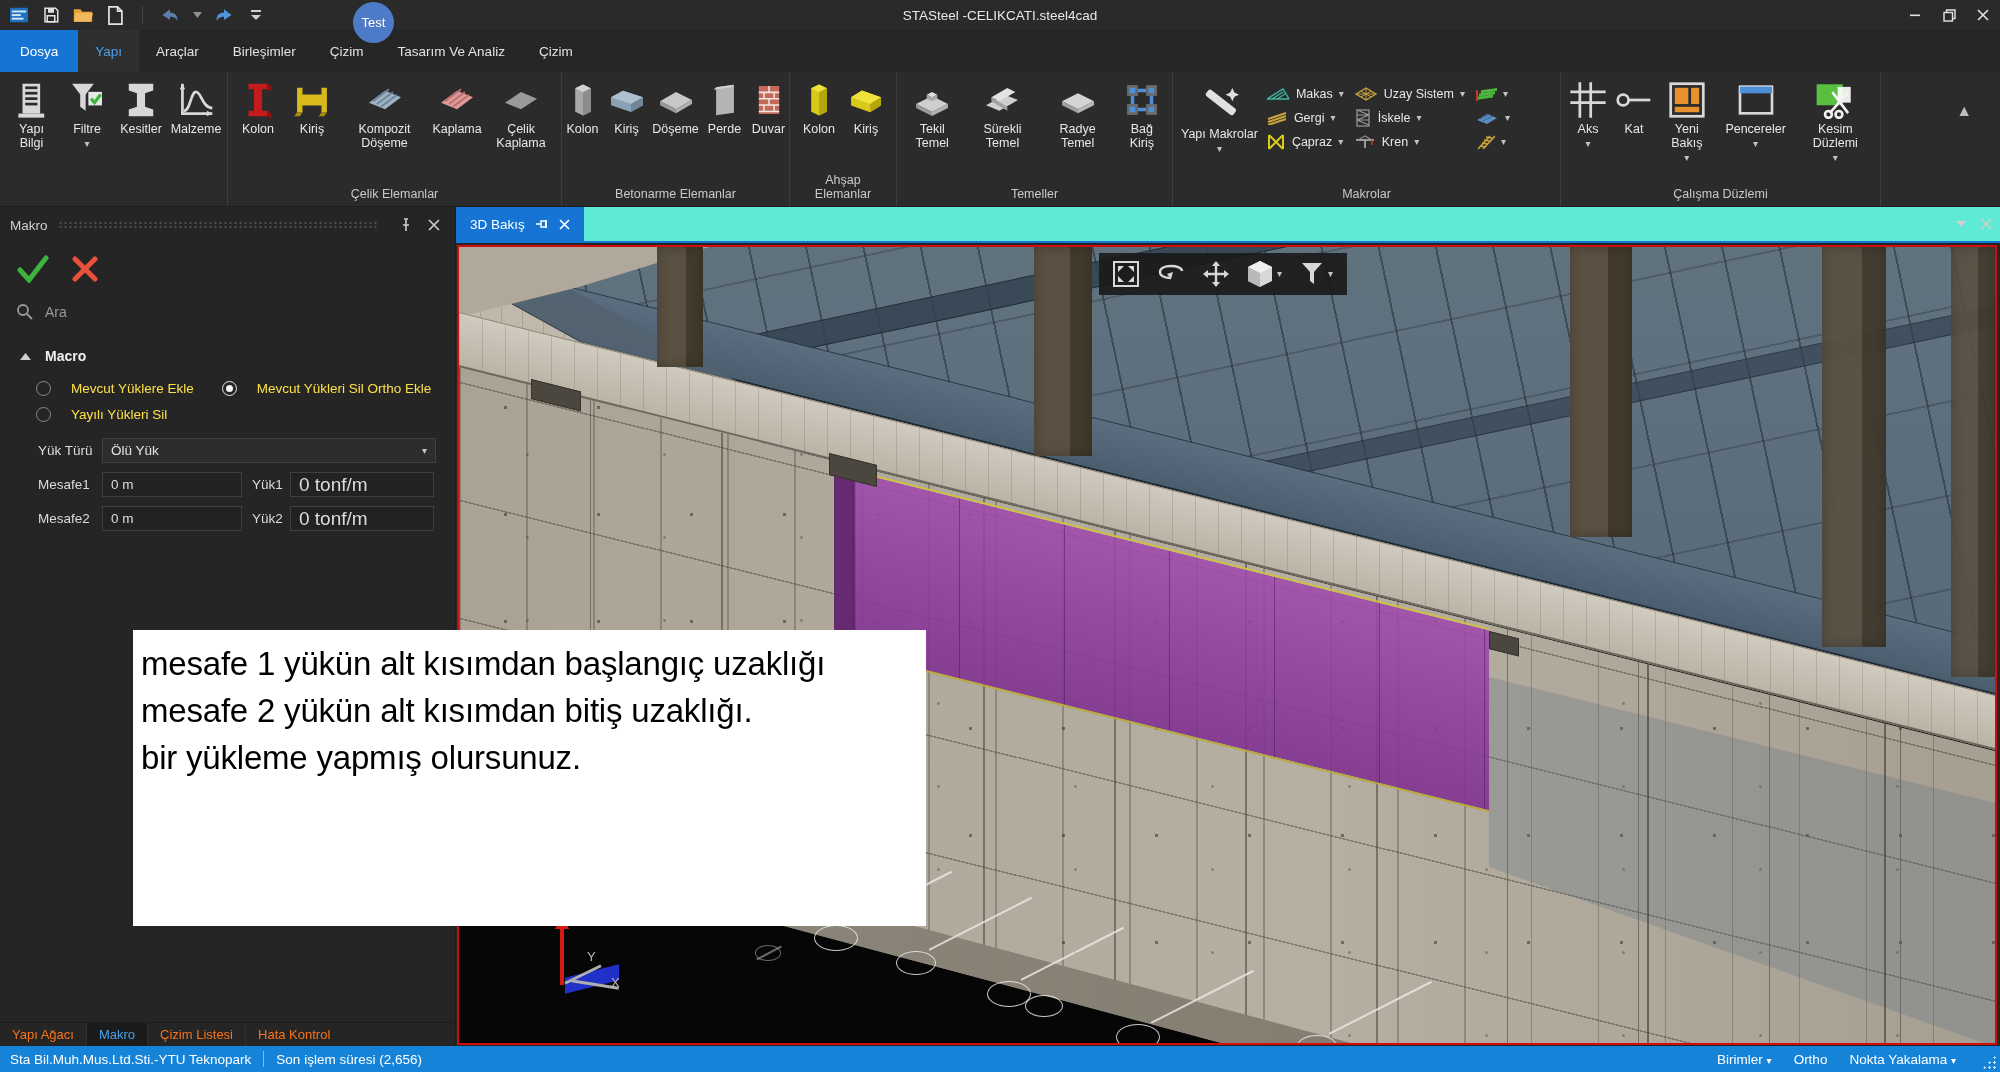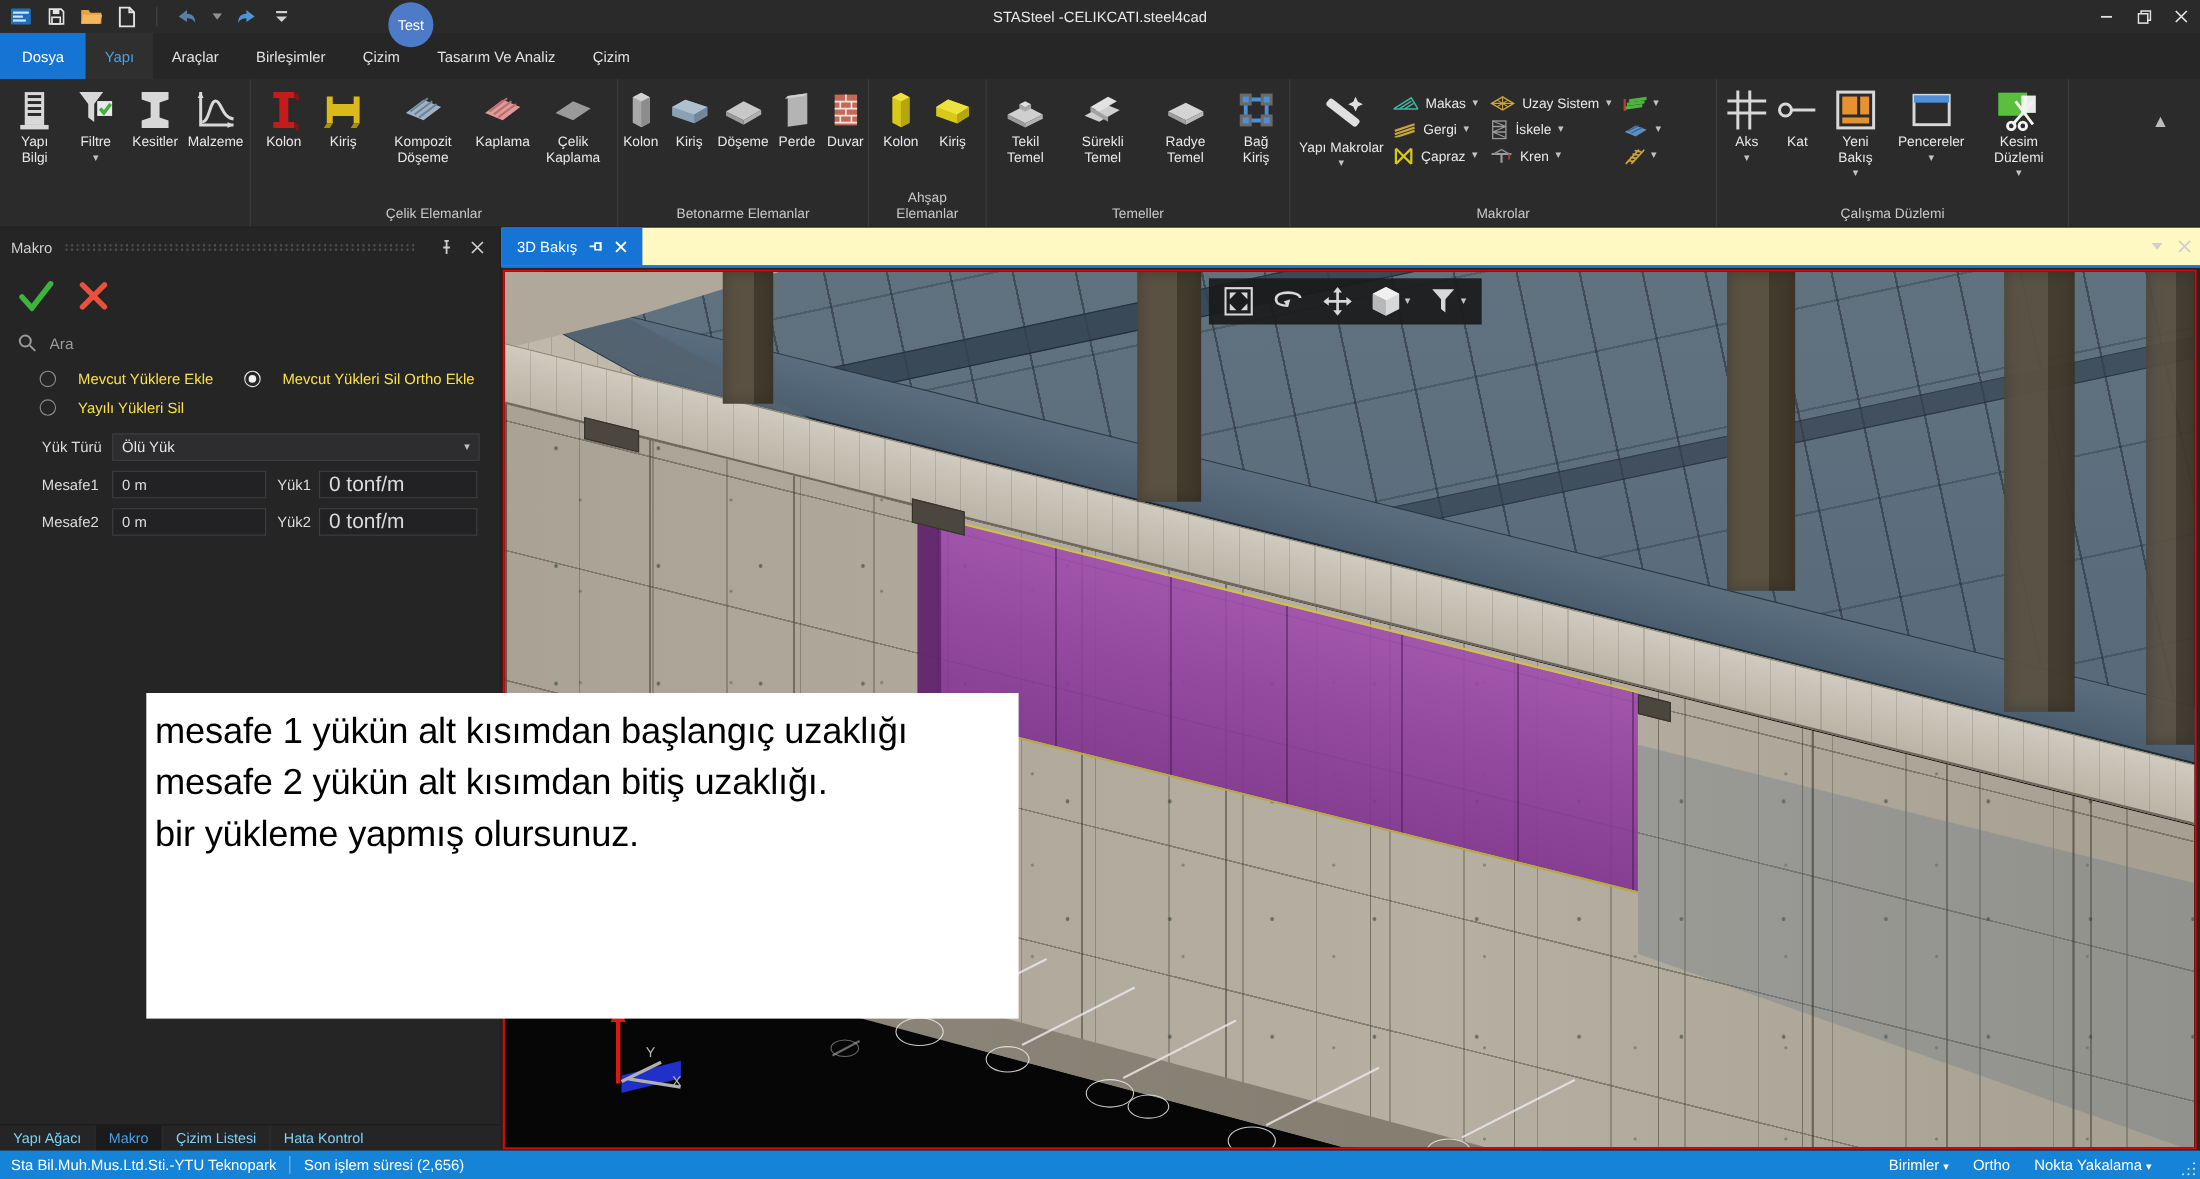--- a/index.html
+++ b/index.html
@@ -50,26 +50,26 @@
   .radio{width:15px;height:15px;border:1.5px solid #8b8b8b;border-radius:50%;background:#252526;flex:none}
   .radio.sel{border-color:#e8e8e8;display:flex;align-items:center;justify-content:center}
   .radio.sel::after{content:"";width:7px;height:7px;border-radius:50%;background:#f2f2f2}
   .frow{display:flex;align-items:center;padding:9px 0 0 38px}
   .flabel{width:64px;color:#dcdcdc}
   .fselect{width:334px;height:25px;background:#2d2d30;border:1px solid #3f3f42;display:flex;align-items:center;justify-content:space-between;padding:0 8px;color:#e4e4e4}
   .finput{width:140px;height:25px;background:#222224;border:1px solid #3f3f41;color:#dcdcdc;padding:0 8px;font-size:13.5px;font-family:inherit}
   .flabel2{width:38px;margin-left:10px;color:#dcdcdc}
   .finput2{width:144px;height:25px;background:#222224;border:1px solid #3f3f41;color:#dcdcdc;padding:0 8px;font-size:19px;font-family:inherit}
   #panel-tabs{position:absolute;left:0;bottom:0;width:100%;height:24px;background:#252526;border-top:1px solid #1c1c1c;display:flex;font-size:13px}
-  .ptab{display:flex;align-items:center;padding:0 12px;color:#7dd3fc;border-right:1px solid #303030}
+  .ptab{display:flex;align-items:center;padding:0 12px;color:#f97316;border-right:1px solid #303030}
   .ptab.active{background:#1b1b1c;color:#4aa0e8}
 
   
   #vparea{position:absolute;left:456px;top:207px;width:1544px;height:839px;background:#252526}
-  #vtabs{position:absolute;left:0;top:0;width:100%;height:36px;background:#fef9c3;border-bottom:2px solid #1574d4;display:flex;align-items:stretch}
+  #vtabs{position:absolute;left:0;top:0;width:100%;height:36px;background:#5eead4;border-bottom:2px solid #1574d4;display:flex;align-items:stretch}
   .vtab{display:flex;align-items:center;gap:10px;background:#1574d4;color:#fff;font-size:13.5px;padding:0 14px}
   .vtabs-right{position:absolute;right:8px;top:0;height:34px;display:flex;align-items:center;gap:14px;color:#cfcfcf}
   #viewport{position:absolute;left:1px;top:38px;right:3px;bottom:1px;border:2px solid #cf0d0d;background:#0a0a0a;overflow:hidden}
   #scene{position:absolute;inset:0}
   .sk14{position:absolute;transform:skewY(14deg);transform-origin:0 0}
   .skm12{position:absolute;transform:skewY(-12deg);transform-origin:0 0}
   .sk29{position:absolute;transform:skewY(29deg);transform-origin:0 0}
   .abs{position:absolute}
 
   #roof{position:absolute;inset:0;clip-path:polygon(0 0,1536px 0,1536px 449px,0 65px);
@@ -668,20 +668,28 @@
   </div>
   <div class="searchrow">
     <span>
         <svg width="17" height="17" viewBox="0 0 17 17">
           <circle cx="7" cy="7" r="5" fill="none" stroke="#9a9a9a" stroke-width="1.8"></circle>
           <path d="M11 11l5 5" stroke="#9a9a9a" stroke-width="1.8"></path>
         </svg>
       </span>
     <input placeholder="Ara" style="">
   </div>
+  <div class="secthead">
+    <span>
+        <svg width="11" height="7" viewBox="0 0 11 7">
+          <path d="M0 7 5.5 0 11 7z" fill="#d0d0d0"></path>
+        </svg>
+      </span>
+    <span>Macro</span>
+  </div>
   <div class="radio-row">
     <span class="radio"></span>
     <span>Mevcut Yüklere Ekle</span>
     <span class="radio sel" style="margin-left:8px"></span>
     <span>Mevcut Yükleri Sil Ortho Ekle</span>
   </div>
   <div class="radio-row">
     <span class="radio"></span>
     <span>Yayılı Yükleri Sil</span>
   </div>

